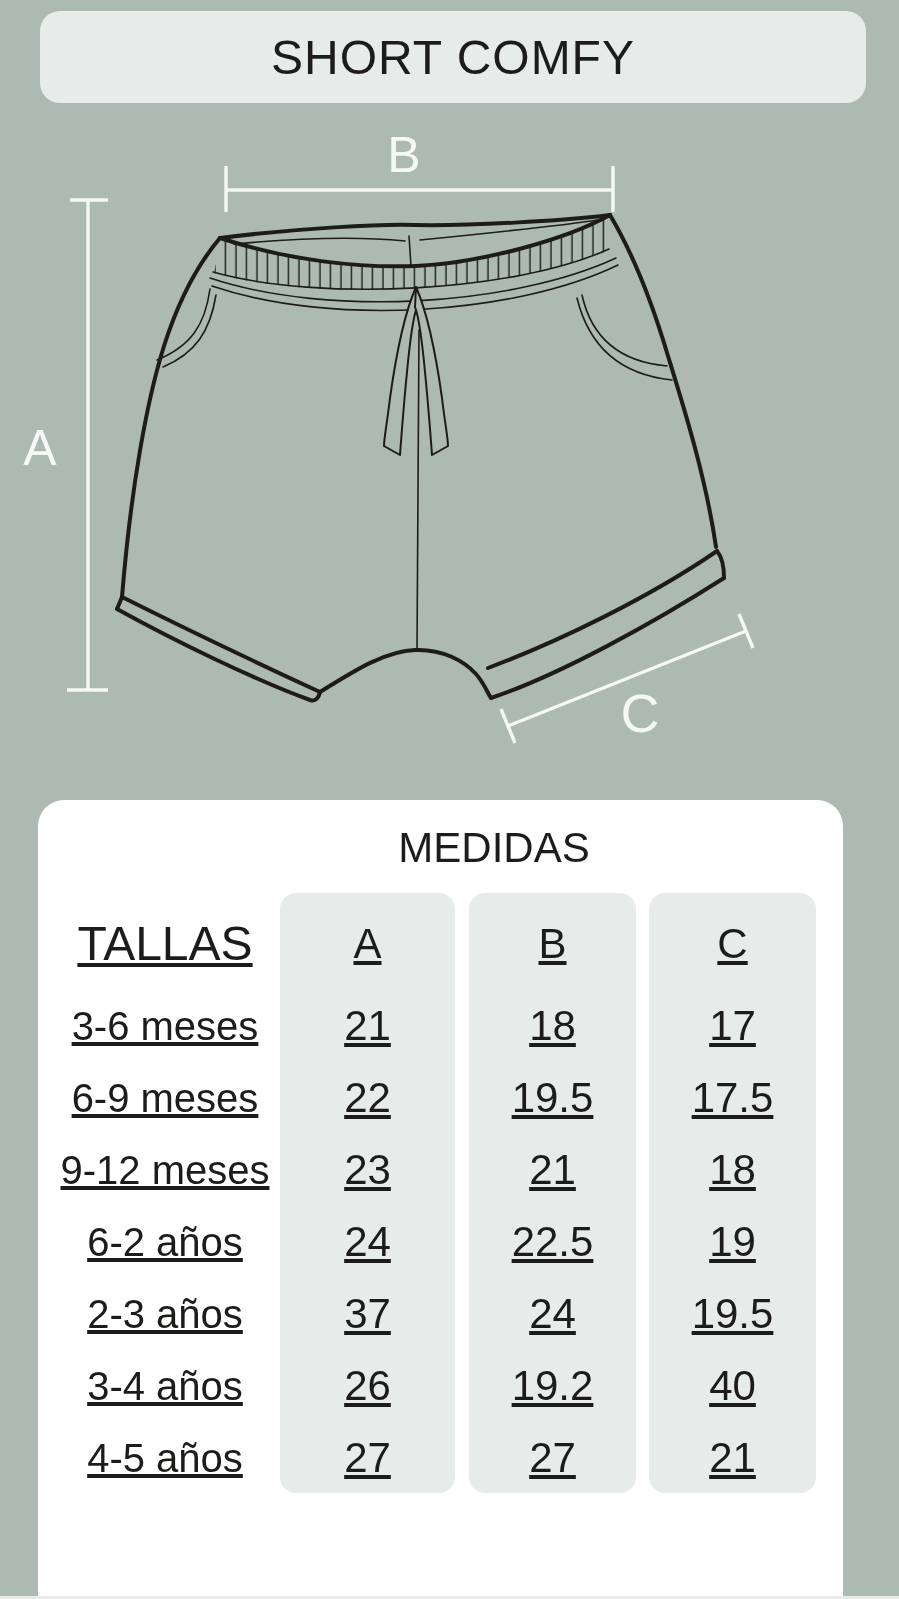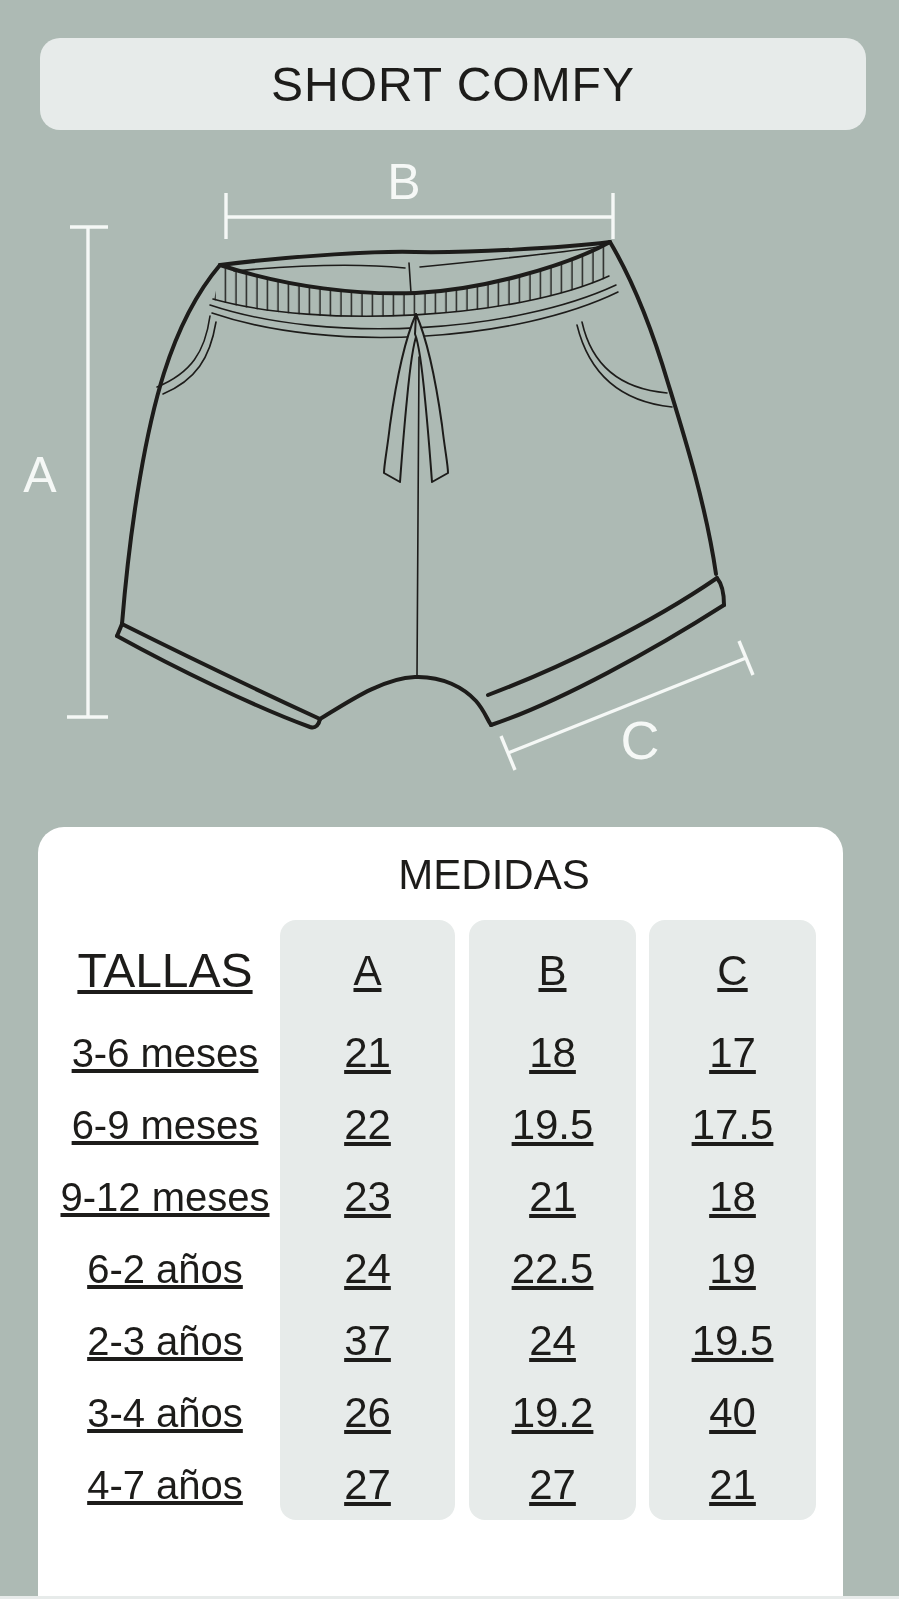--- a/index.html
+++ b/index.html
@@ -7,21 +7,21 @@
   }
   *{margin:0;padding:0;box-sizing:border-box;}
   html,body{width:899px;height:1599px;}
   body{
     background:var(--bg);
     font-family:"Liberation Sans", sans-serif;
     color:var(--ink);
     position:relative;
     overflow:hidden;
   }
-  .stage{position:absolute;inset:0;margin-top:27px;}
+  .stage{position:absolute;inset:0;}
   
   .banner{
     position:absolute;left:40px;top:11px;width:826px;height:92px;
     background:var(--tile);border-radius:20px;
     display:flex;align-items:center;justify-content:center;
   }
   .banner .title{font-size:48px;letter-spacing:1px;font-weight:400;}
   
   svg.diagram{position:absolute;left:0;top:0;}
   .ink-thick{fill:none;stroke:var(--ink);stroke-width:4;stroke-linecap:round;stroke-linejoin:round;}
@@ -189,21 +189,21 @@
       <div class="spacer"></div>
       <div class="cell value">19.5</div>
 
       <div class="cell size-label">3-4 años</div>
       <div class="cell value">26</div>
       <div class="spacer"></div>
       <div class="cell value">19.2</div>
       <div class="spacer"></div>
       <div class="cell value">40</div>
 
-      <div class="cell size-label">4-7 años</div>
+      <div class="cell size-label">4-5 años</div>
       <div class="cell value">27</div>
       <div class="spacer"></div>
       <div class="cell value">27</div>
       <div class="spacer"></div>
       <div class="cell value">21</div>
     </div>
   </div>
 
   <div class="bottom-edge"></div>
 </div>

